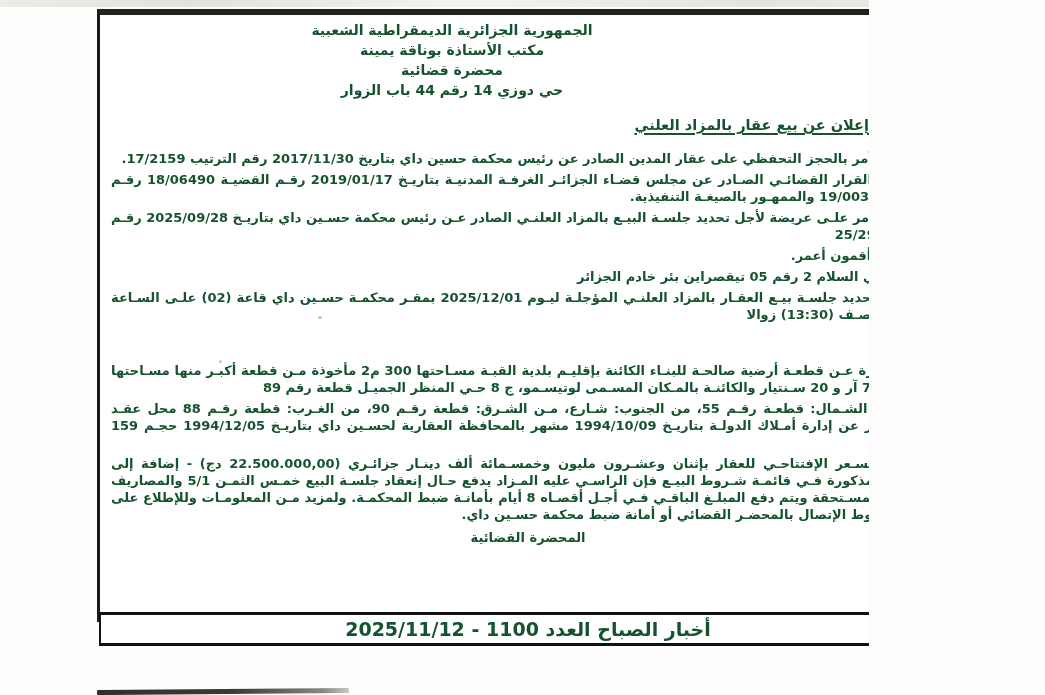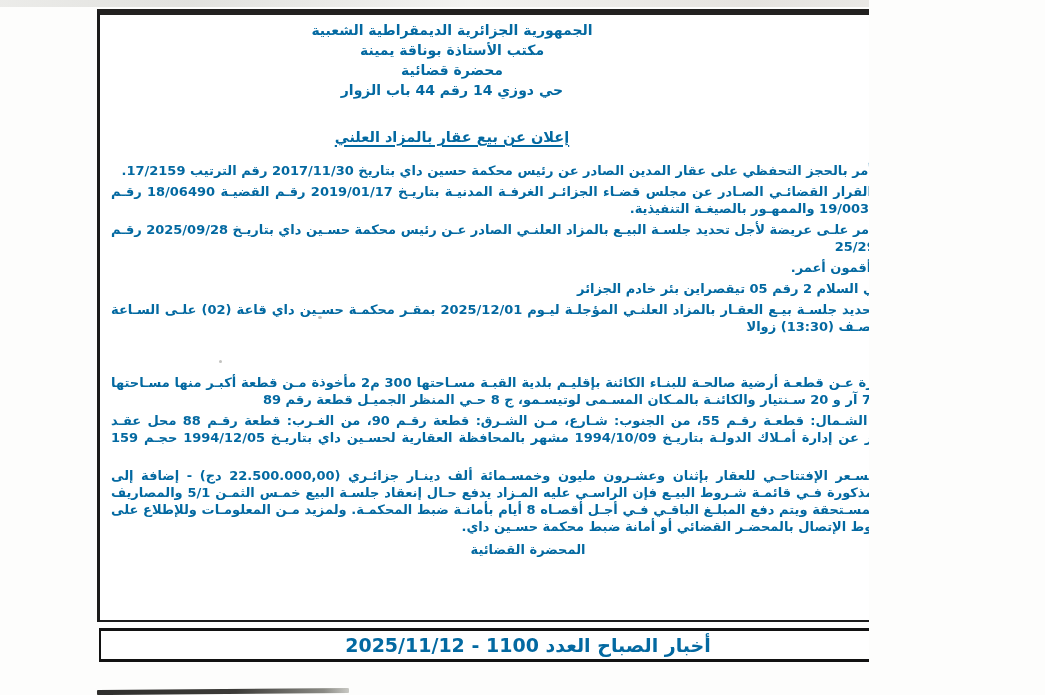--- a/index.html
+++ b/index.html
@@ -7,21 +7,21 @@
     padding: 0;
     background: #fdfdfc;
     font-family: "DejaVu Sans", "Liberation Sans", sans-serif;
   }
   .canvas {
     position: relative;
     width: 869px;
     height: 695px;
     background: #fdfdfc;
     overflow: hidden;
-    color: #0369a1;
+    color: #14532d;
   }
   .scan-streak-top {
     position: absolute;
     top: 0; left: 0;
     width: 1045px; height: 7px;
     background: linear-gradient(90deg, #e6e6e3 0%, #d8d8d4 18%, #efefec 45%, #dddad5 72%, #ececea 100%);
     opacity: .75;
   }
   .notice-box {
     position: absolute;
@@ -41,25 +41,25 @@
     position: relative;
     left: -76px;
     text-align: center;
     font-weight: bold;
     font-size: 14px;
     line-height: 20px;
   }
   .title-block {
     position: relative;
     left: -76px;
-    text-align: center;
+    text-align: right;
     font-weight: bold;
     font-size: 14.5px;
     line-height: 22px;
-    margin-top: 26px;
+    margin-top: 14px;
   }
   .title-block .t-line {
     text-decoration: underline;
     text-underline-offset: 3px;
     text-decoration-thickness: 1.5px;
   }
   .body-block {
     margin-top: 14px;
     font-weight: bold;
     font-size: 13px;
@@ -76,21 +76,21 @@
     margin: 18px 0 4px 0;
   }
   .signature {
     margin-top: 6px;
     font-weight: bold;
     font-size: 13px;
     text-align: center;
   }
   .newspaper-box {
     position: absolute;
-    left: 99px; top: 628px;
+    left: 99px; top: 612px;
     width: 858px; height: 34px;
     box-sizing: border-box;
     background: #ffffff;
     border: 2px solid #121212;
     border-top-width: 3px;
     border-bottom-width: 3px;
     display: flex;
     align-items: center;
     justify-content: center;
     direction: rtl;

